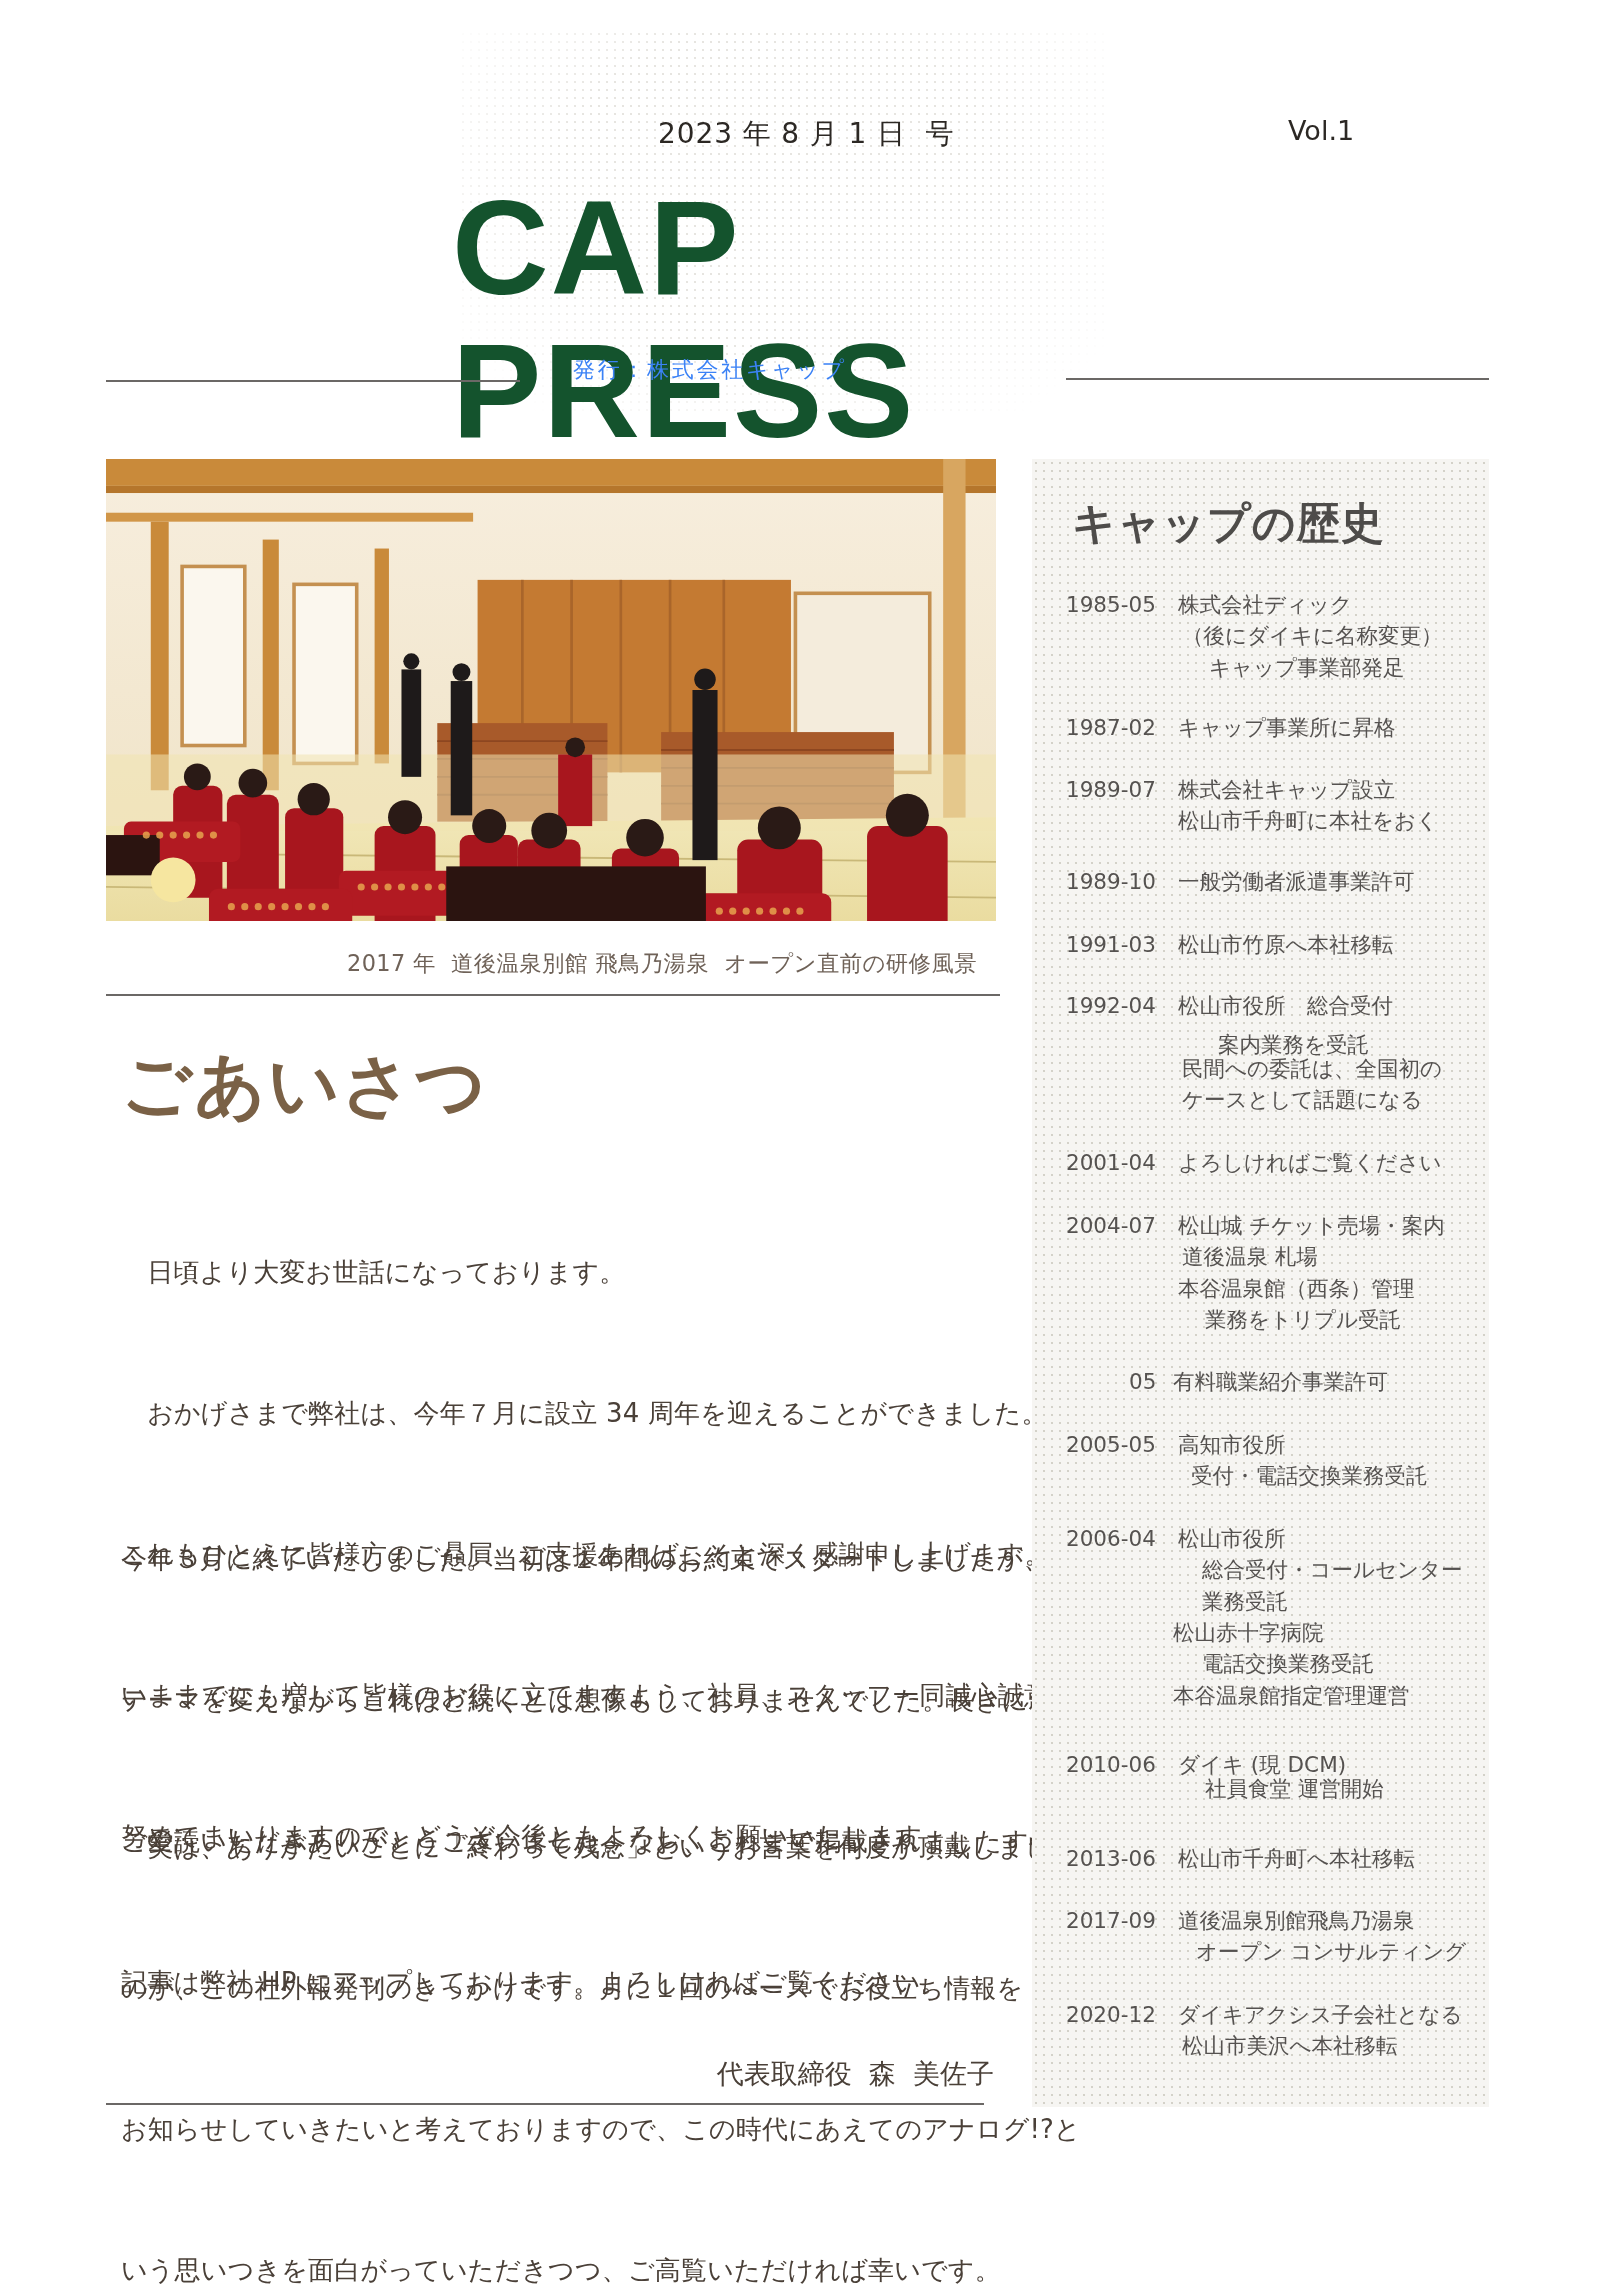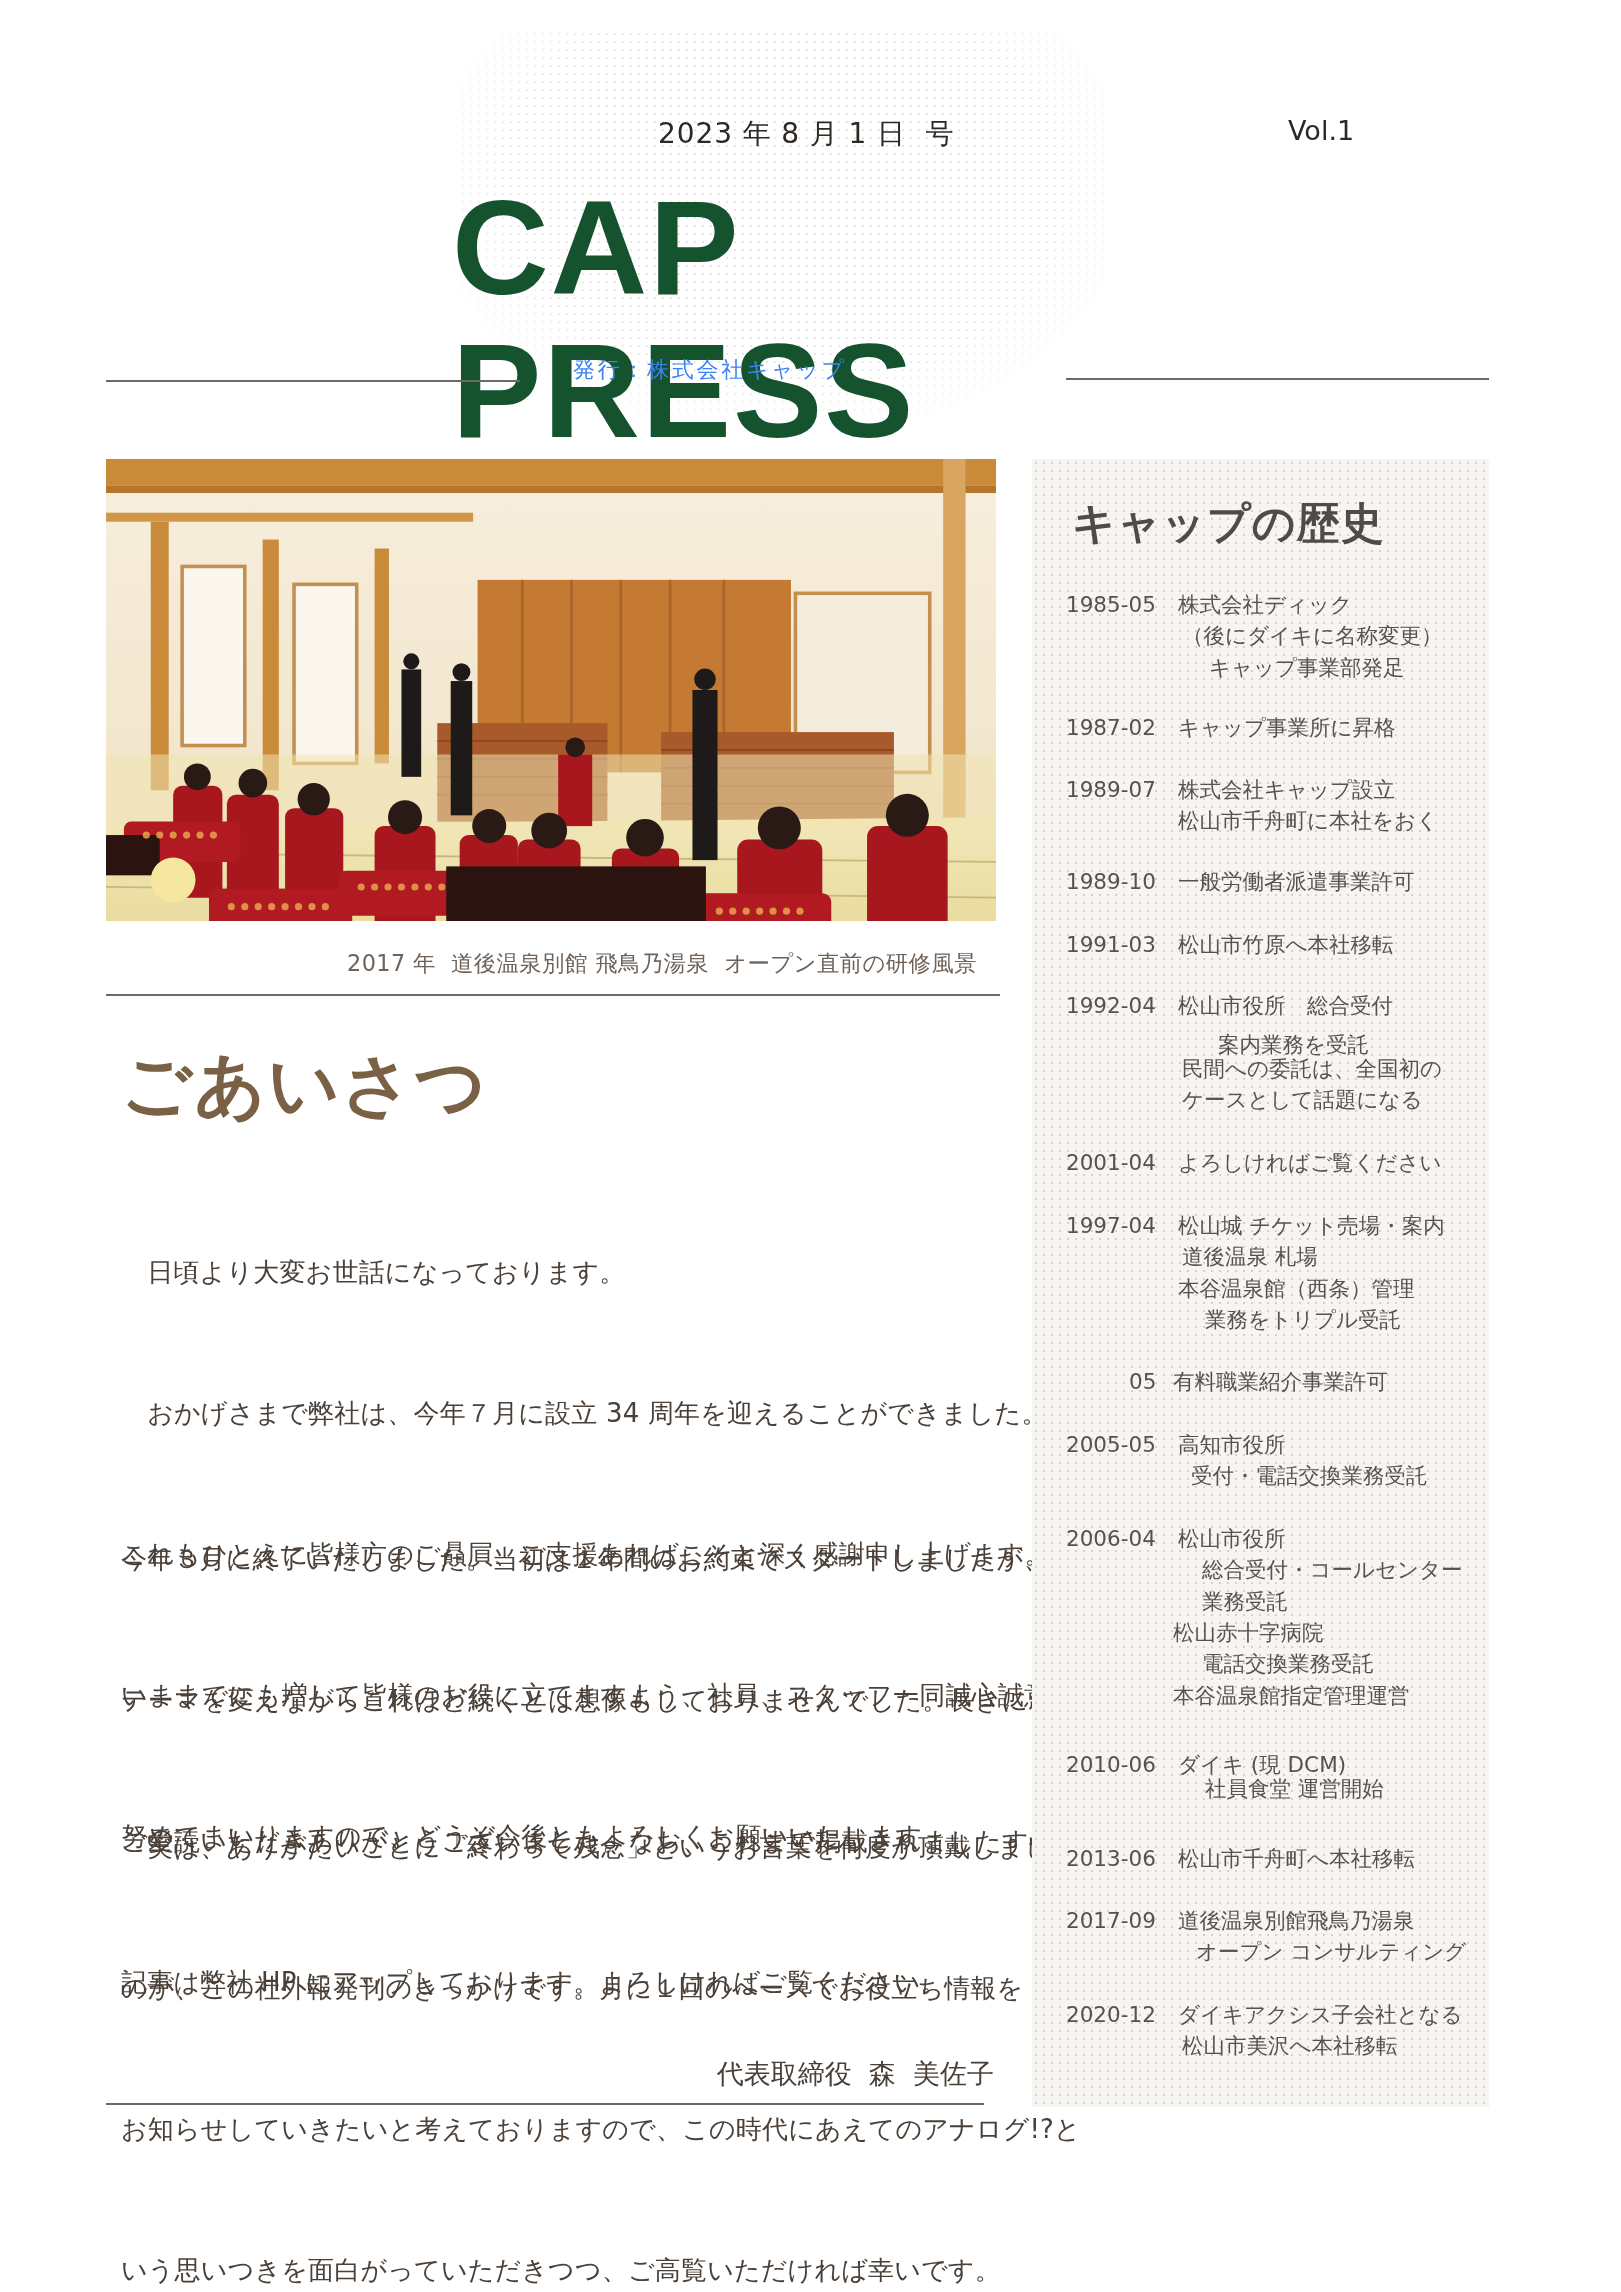--- a/index.html
+++ b/index.html
@@ -275,21 +275,21 @@
     <span class="hist-line" style="left:116px; top:63px;">民間への委託は、全国初の</span>
     <span class="hist-line" style="left:116px; top:94px;">ケースとして話題になる</span>
   </div>
 
   <div class="hist-entry" style="top:688px;">
     <span class="hist-date">2001-04</span>
     <span class="hist-line" style="left:112px; top:0;">よろしければご覧ください</span>
   </div>
 
   <div class="hist-entry" style="top:751px;">
-    <span class="hist-date">1997-04</span>
+    <span class="hist-date">2004-07</span>
     <span class="hist-line" style="left:112px; top:0;">松山城 チケット売場・案内</span>
     <span class="hist-line" style="left:116px; top:31px;">道後温泉 札場</span>
     <span class="hist-line" style="left:112px; top:63px;">本谷温泉館（西条）管理</span>
     <span class="hist-line" style="left:139px; top:94px;text-align:right;">業務をトリプル受託</span>
   </div>
 
   <div class="hist-entry" style="top:907px;">
     <span class="hist-date" style="left:63px;">05</span>
     <span class="hist-line" style="left:107px; top:0;">有料職業紹介事業許可</span>
   </div>

